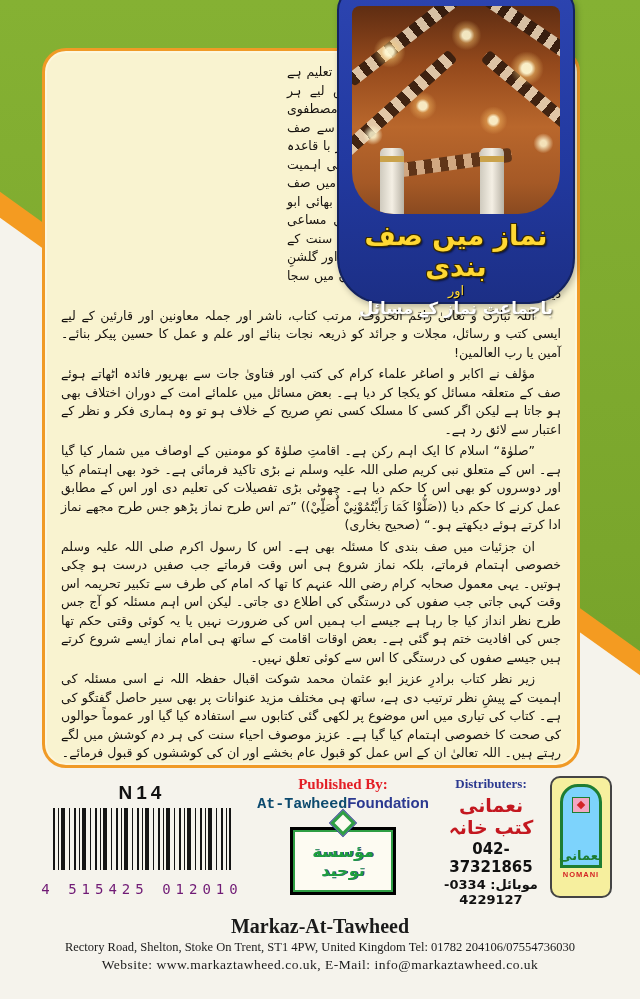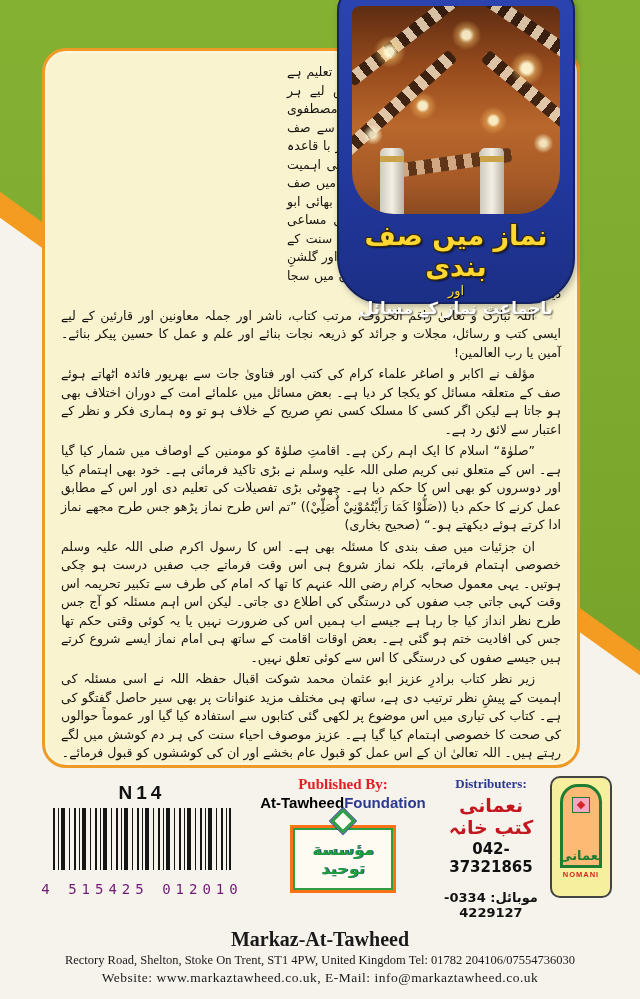--- a/index.html
+++ b/index.html
@@ -56,38 +56,38 @@
   .footer-cols{display:flex;padding:8px 28px 0 36px;}
   .col-barcode{width:212px;text-align:center;padding-top:6px;}
   .code-label{font-family:"Liberation Sans",sans-serif;font-weight:bold;font-size:19px;letter-spacing:4px;color:#111;}
   .bars{margin:4px auto 0 auto;width:178px;height:62px;
     background:repeating-linear-gradient(90deg,#151515 0 2px,transparent 2px 5px,#151515 5px 6px,transparent 6px 8px,#151515 8px 12px,transparent 12px 16px,#151515 16px 17px,transparent 17px 21px);}
   .barcode-digits{font-family:"DejaVu Sans Mono",monospace;font-size:14px;letter-spacing:5px;color:#701a75;margin-top:11px;}
 
   .col-publisher{width:190px;text-align:center;}
   .pub-heading{font-family:"Liberation Serif",serif;color:#e31e25;font-weight:bold;font-size:15px;}
   .pub-name{font-family:"Liberation Sans",sans-serif;font-weight:bold;font-size:15px;margin-top:1px;}
-  .pub-name .red{color:#000000;} .pub-name .blue{color:#2b3990;}
+  .pub-name .red{color:#0c4a6e;font-family:Liberation Mono, monospace;} .pub-name .blue{color:#2b3990;}
   .pub-logo{position:relative;margin:14px auto 0 auto;width:100px;height:62px;background:#fdfbf2;
-    border:3px solid #f97316;box-shadow:0 0 0 2px #2e9e44 inset;direction:rtl;
+    border:3px solid #000000;box-shadow:0 0 0 2px #2e9e44 inset;direction:rtl;
     display:flex;flex-direction:column;align-items:center;justify-content:center;}
   .pub-logo .ornament{position:absolute;top:-16px;left:50%;width:12px;height:12px;transform:translateX(-50%) rotate(45deg);
     background:#fdfbf2;border:3px solid #2e9e44;box-shadow:0 0 0 1px #2b3990;}
   .logo-ar{color:#1f9e3e;font-weight:bold;font-size:16px;line-height:19px;text-shadow:1px 0 0 #2b3990;}
 
   .col-distributor{flex:1;display:flex;direction:ltr;}
   .dist-text{flex:1;text-align:center;direction:rtl;}
   .dist-heading{font-family:"Liberation Serif",serif;color:#2b3990;font-weight:bold;font-size:13px;direction:ltr;}
   .dist-name{color:#c41820;font-weight:bold;font-size:19px;margin-top:2px;}
   .dist-address{font-size:13px;color:#222;margin-top:2px;}
   .dist-phone{font-size:15px;font-weight:bold;color:#111;margin-top:2px;font-family:"DejaVu Sans",sans-serif;}
-  .dist-mobile{font-size:13px;font-weight:bold;color:#111;margin-top:14px;}
+  .dist-mobile{font-size:13px;font-weight:bold;color:#111;margin-top:1px;}
   .dist-logo{width:58px;height:118px;margin-left:6px;background:#f6ef9e;border:2px solid #444;border-radius:10px;
     display:flex;flex-direction:column;align-items:center;justify-content:flex-end;overflow:hidden;}
-  .minaret{width:36px;height:78px;border:3px solid #1e7d32;border-radius:18px 18px 0 0;position:relative;background:#fdba74;
+  .minaret{width:36px;height:78px;border:3px solid #1e7d32;border-radius:18px 18px 0 0;position:relative;background:#7dd3fc;
     display:flex;align-items:flex-end;justify-content:center;}
   .minaret .window{position:absolute;top:10px;left:50%;transform:translateX(-50%);width:16px;height:14px;background:#f2a7c3;
     border:1px solid #1e7d32;display:flex;align-items:center;justify-content:center;}
   .minaret .star{width:6px;height:6px;background:#d42424;transform:rotate(45deg);}
   .minaret .calligraphy{color:#1e7d32;font-weight:bold;font-size:13px;line-height:14px;direction:rtl;text-align:center;padding-bottom:2px;}
   .nomani-label{font-family:"Liberation Sans",sans-serif;color:#d42424;font-weight:bold;font-size:7.5px;letter-spacing:1px;padding:2px 0 17px 0;}
 
   .footer-org{text-align:center;margin-top:8px;font-family:"Liberation Serif",serif;color:#1a1a1a;}
   .org-name{font-size:20px;font-weight:bold;}
   .org-address{font-size:12.5px;margin-top:2px;}

